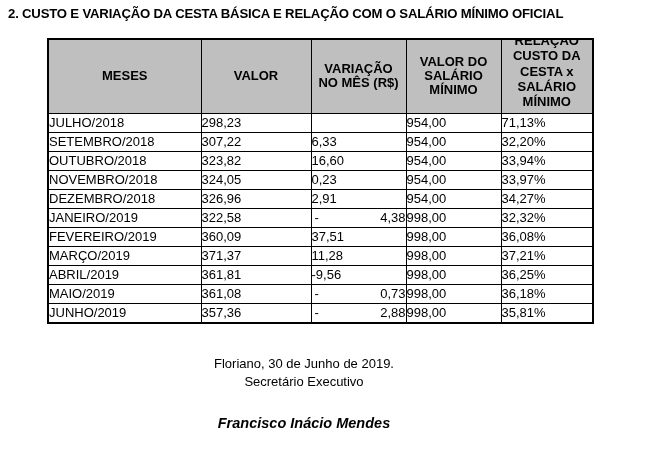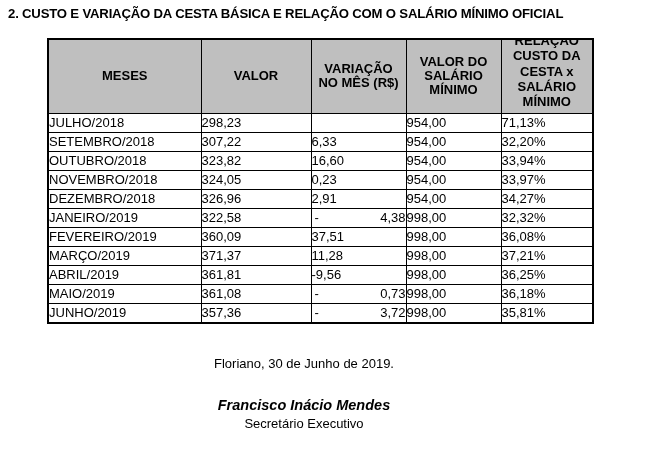--- a/index.html
+++ b/index.html
@@ -247,25 +247,25 @@
         <tr>
           <td class="c-month">MAIO/2019</td>
           <td class="c-num">361,08</td>
           <td class="c-acct"><span class="acct-sign">-</span><span>0,73</span></td>
           <td class="c-num">998,00</td>
           <td class="c-num">36,18%</td>
         </tr>
         <tr>
           <td class="c-month">JUNHO/2019</td>
           <td class="c-num">357,36</td>
-          <td class="c-acct"><span class="acct-sign">-</span><span>3,72</span></td>
+          <td class="c-acct"><span class="acct-sign">-</span><span>2,88</span></td>
           <td class="c-num">998,00</td>
           <td class="c-num">35,81%</td>
         </tr>
       </tbody>
   </table>
 </div>
 
 <div id="footer-block">
   <div id="place-date">Floriano, 30 de Junho de 2019.</div>
+  <div id="signature-role">Secretário Executivo</div>
   <div id="signature-name">Francisco Inácio Mendes</div>
-  <div id="signature-role">Secretário Executivo</div>
 </div>
 
 </body></html>

